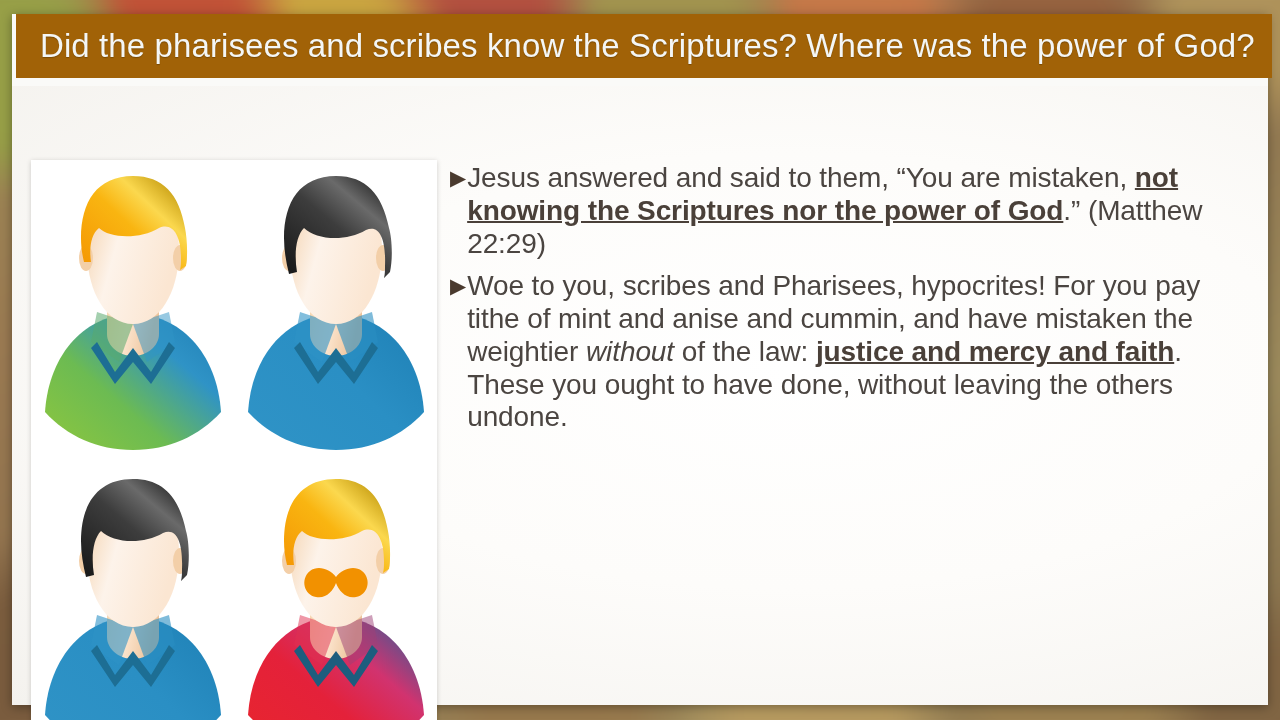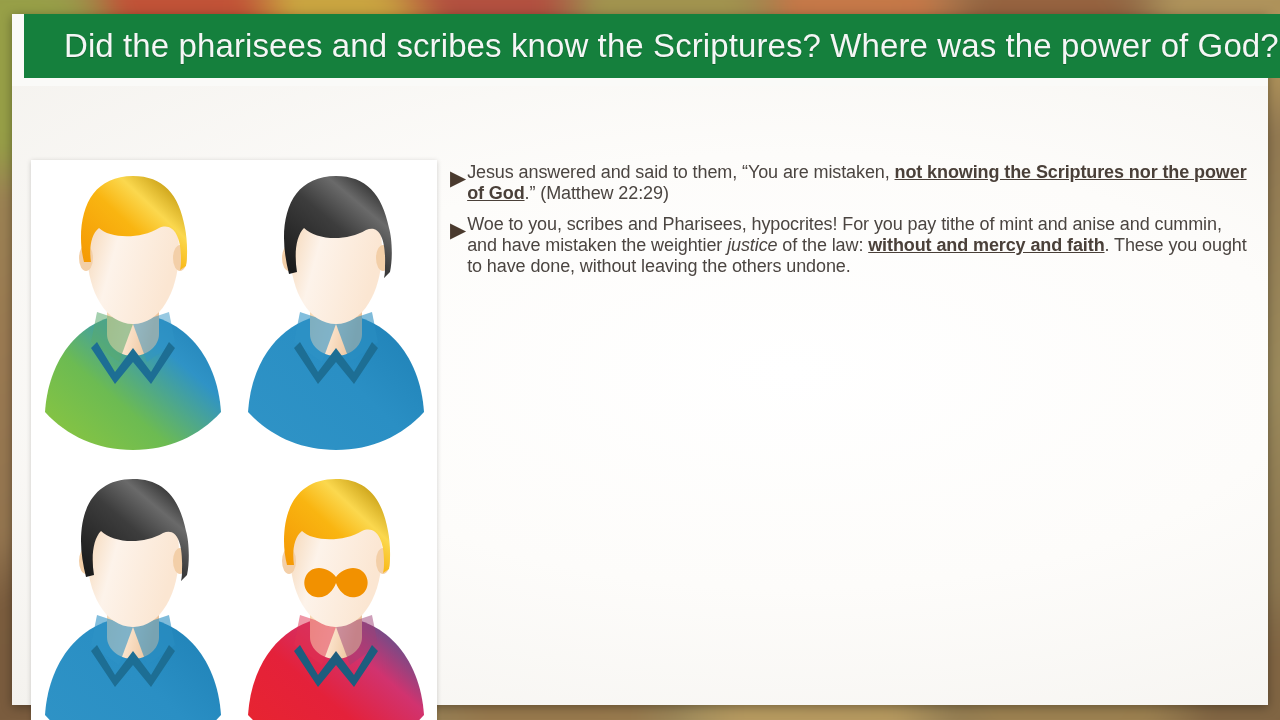--- a/index.html
+++ b/index.html
@@ -53,28 +53,28 @@
     top: 72px;
     right: 0;
     bottom: 0;
     background:
       radial-gradient(ellipse at 62% 46%, #ffffff 0%, #fdfcfa 46%, #f4f2ee 100%);
   }
 
   
   .title-bar {
     position: absolute;
-    left: 12px;
+    left: 4px;
     top: 0;
     width: 1256px;
     height: 64px;
-    background: #15803d;
+    background: #a16207;
     display: flex;
     align-items: center;
-    padding-left: 40px;
+    padding-left: 24px;
   }
   .title-text {
     color: #f4f6f5;
     font-size: 33px;
     font-weight: 400;
     letter-spacing: 0.1px;
     line-height: 1.1;
     white-space: nowrap;
     text-shadow: 0 1px 1px rgba(0,0,0,0.25);
   }
@@ -120,21 +120,21 @@
     flex: 0 0 auto;
     color: #4a3a2e;
     font-size: 21px;
     line-height: 1.05;
     margin-top: 5px;
     margin-right: 1px;
   }
   .bullet-text {
     flex: 1 1 auto;
     color: #4b4541;
-    font-size: 18px;
+    font-size: 28px;
     line-height: 1.17;
     font-weight: 400;
     letter-spacing: -0.1px;
   }
   .bullet-text b {
     font-weight: 700;
     color: #4a4039;
     text-decoration: underline;
     text-underline-offset: 1px;
   }
@@ -323,20 +323,20 @@
       <div class="bullet">
         <span class="bullet-marker">▶</span>
         <span class="bullet-text">
           <span>Jesus answered and said to them, “You are mistaken, </span><b>not knowing the Scriptures nor the power of God</b><span>.” (Matthew 22:29)</span>
         </span>
       </div>
 
       <div class="bullet">
         <span class="bullet-marker">▶</span>
         <span class="bullet-text">
-          <span>Woe to you, scribes and Pharisees, hypocrites! For you pay tithe of mint and anise and cummin, and have mistaken the weightier </span><i>justice</i><span> of the law: </span><b>without and mercy and faith</b><span>. These you ought to have done, without leaving the others undone.</span>
+          <span>Woe to you, scribes and Pharisees, hypocrites! For you pay tithe of mint and anise and cummin, and have mistaken the weightier </span><i>without</i><span> of the law: </span><b>justice and mercy and faith</b><span>. These you ought to have done, without leaving the others undone.</span>
         </span>
       </div>
 
     </div>
 
   </div>
 </div>
 
 </body></html>

